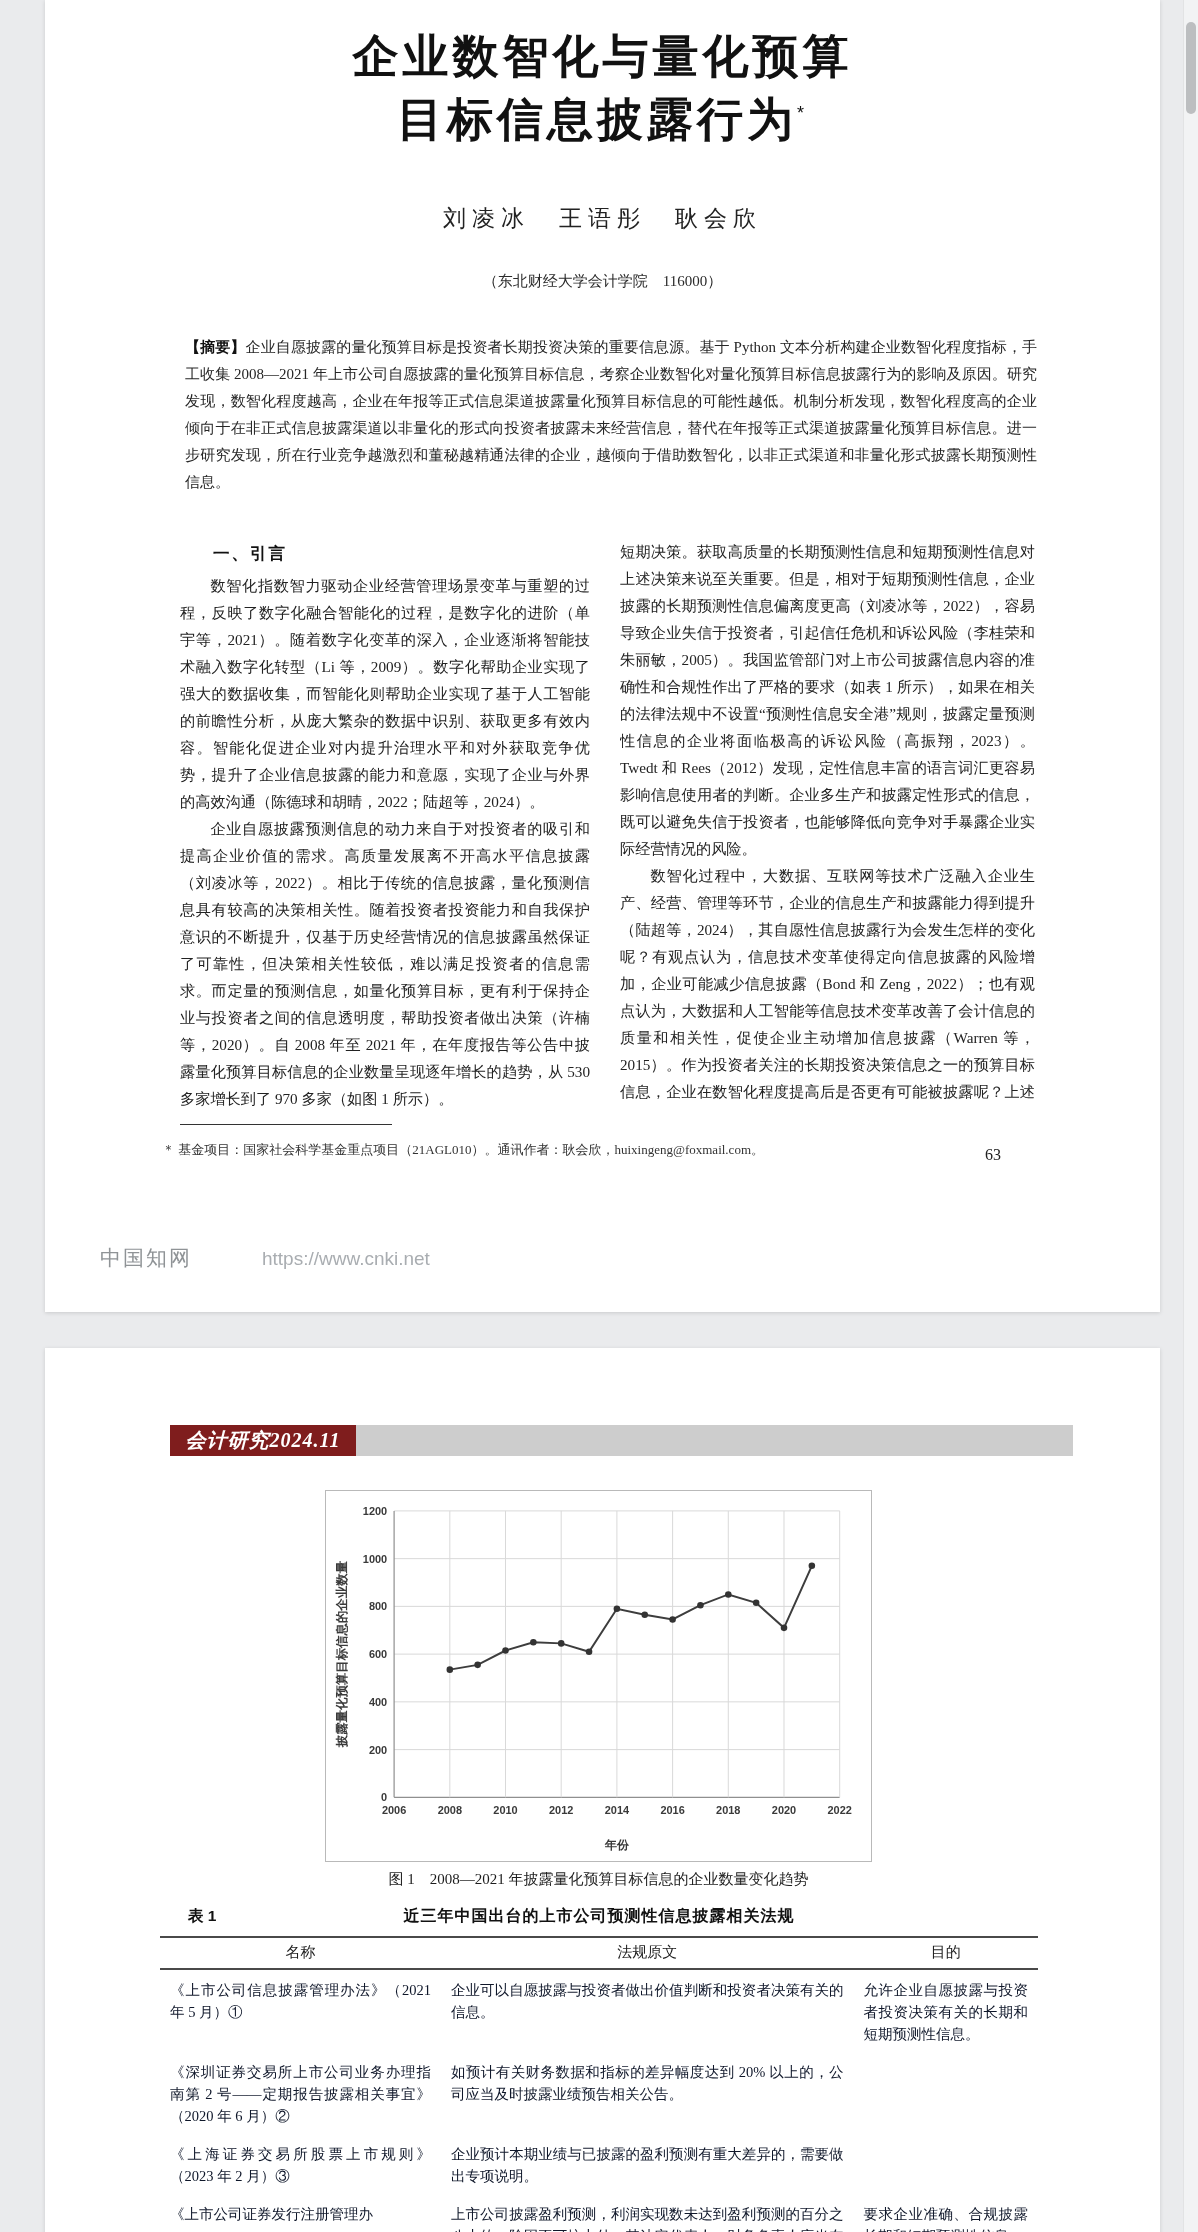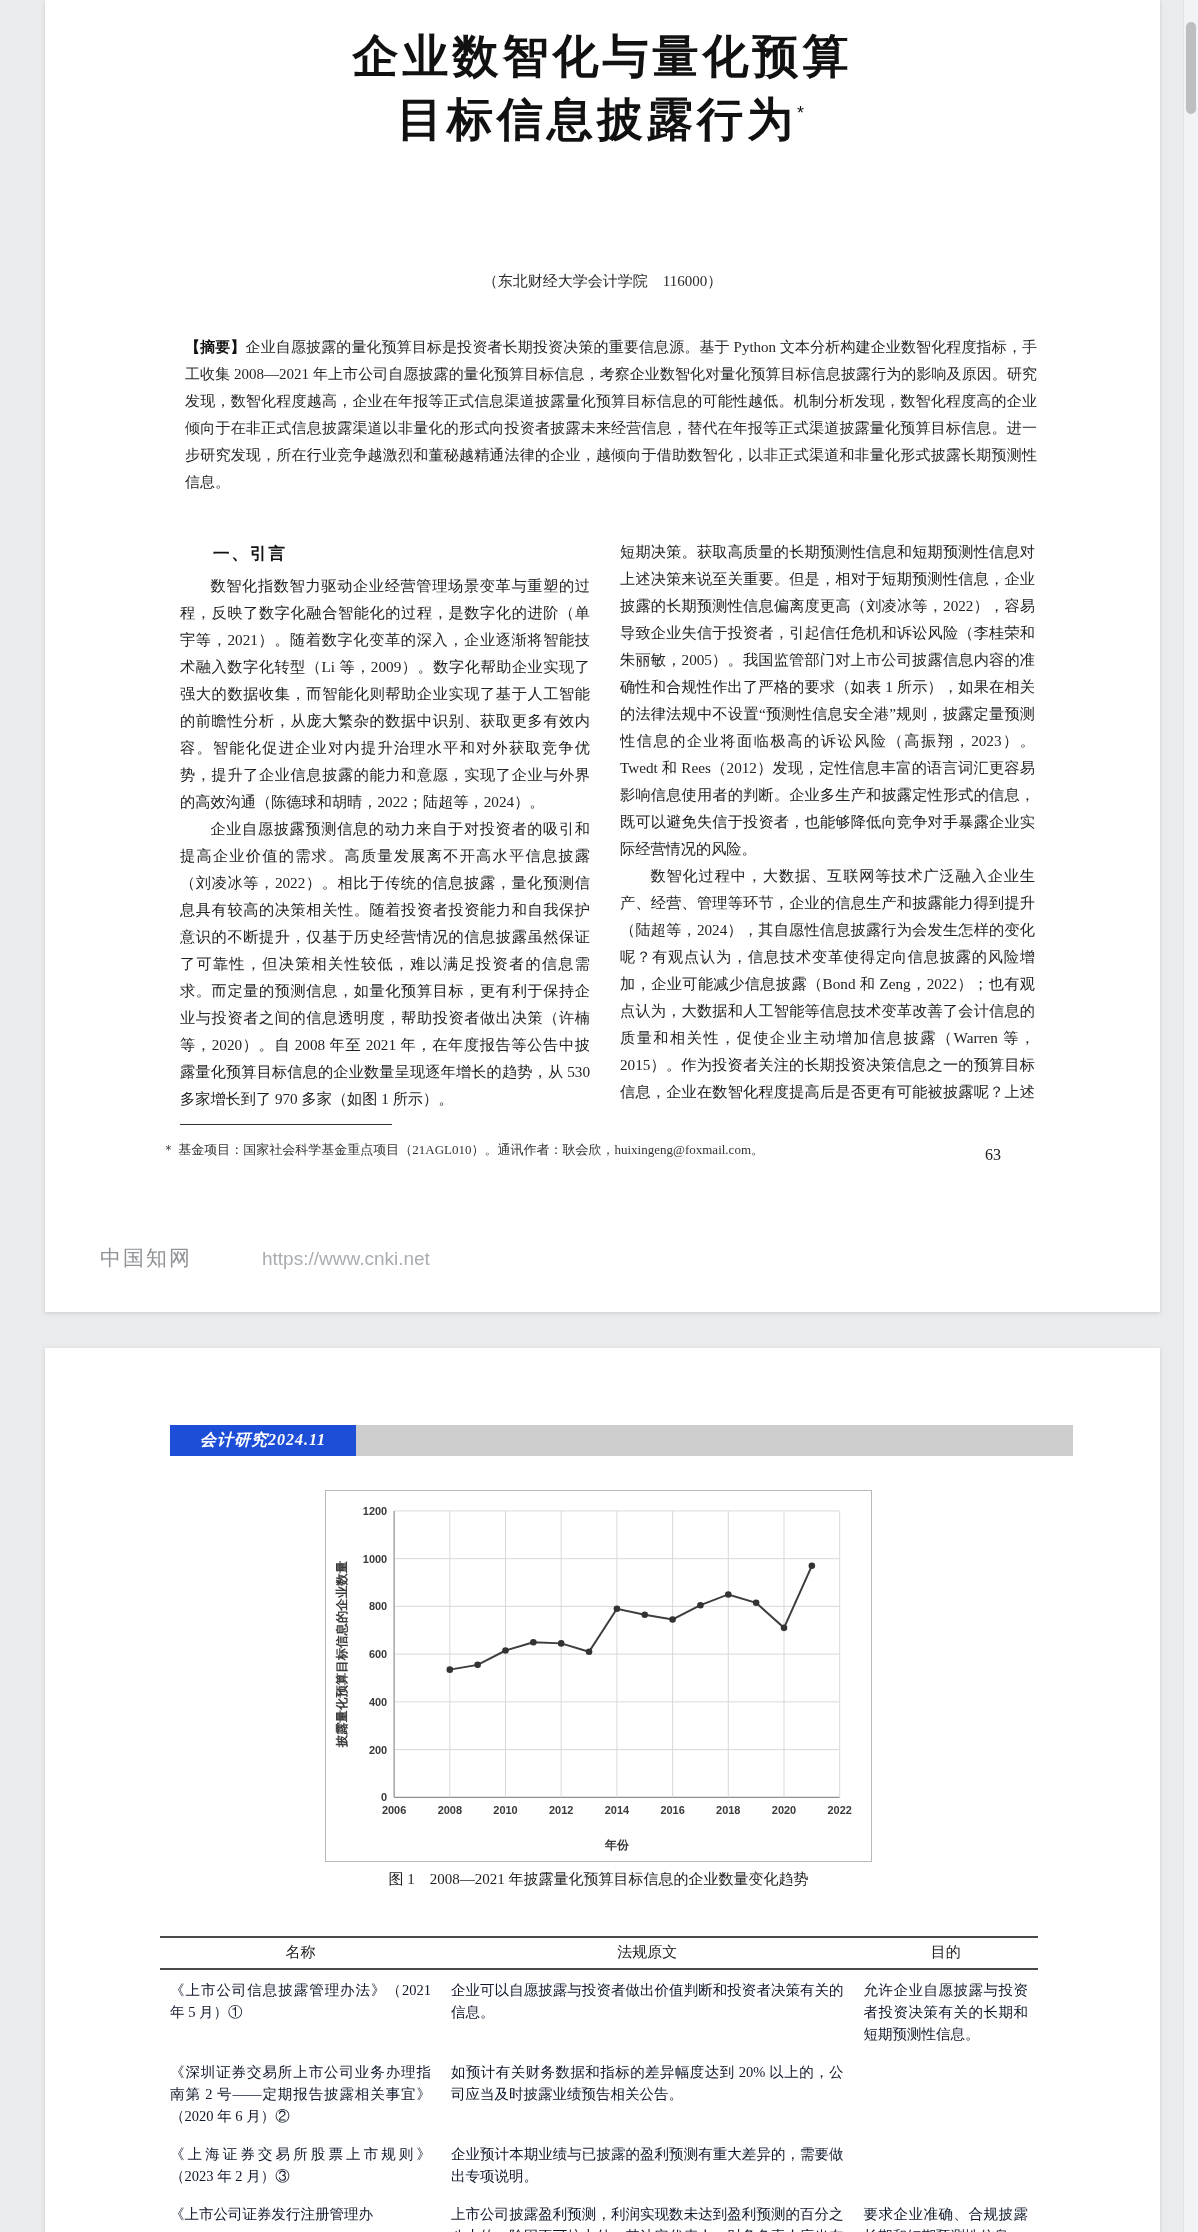--- a/index.html
+++ b/index.html
@@ -66,24 +66,24 @@
   }
   .viewer-footer {
     position:absolute; top:1244px; left:55px; display:flex; align-items:baseline; gap:46px;
   }
   .viewer-brand { font-family:"Liberation Sans","DejaVu Sans",sans-serif; font-size:21px; color:#8f9396; letter-spacing:2px; }
   .viewer-url { font-family:"Liberation Sans","DejaVu Sans",sans-serif; font-size:19px; color:#a9adb1;margin-left:24px; }
 
   
   .journal-banner { position:absolute; top:77px; left:125px; height:31px; display:flex; }
   .banner-black {
-    background:#1d4ed8; color:#ffffff; width:186px; height:31px;
+    background:#7f1d1d; color:#ffffff; width:186px; height:31px;
     display:flex; align-items:center; justify-content:center;
     font-family:"Liberation Serif","DejaVu Serif",serif;
-    font-style:italic; font-weight:bold; font-size:16px; letter-spacing:1px;
+    font-style:italic; font-weight:bold; font-size:20px; letter-spacing:1px;
   }
   .banner-gray { background:#cdcdcd; width:717px; height:31px; }
   .figure-box {
     position:absolute; top:142px; left:280px; width:547px; height:372px;
     border:1px solid #b9b9b9; background:#fff;
   }
   .figure-caption {
     position:absolute; top:522px; left:280px; width:547px; text-align:center;
     font-size:15px; color:#1d1d1d;
   }
@@ -125,20 +125,21 @@
 </head>
 <body>
 
 <div class="page-card" id="page1">
 
   <div class="paper-title" id="title-line1">企业数智化与量化预算</div>
   <div class="paper-title" id="title-line2">
     <span>目标信息披露行为</span><sup>*</sup>
   </div>
 
+  <div class="authors">刘凌冰　王语彤　耿会欣</div>
   <div class="affiliation">（东北财经大学会计学院　116000）</div>
 
   <div class="abstract-block">
     <p><span class="block-label">【摘要】</span><span>企业自愿披露的量化预算目标是投资者长期投资决策的重要信息源。基于 Python 文本分析构建企业数智化程度指标，手工收集 2008—2021 年上市公司自愿披露的量化预算目标信息，考察企业数智化对量化预算目标信息披露行为的影响及原因。研究发现，数智化程度越高，企业在年报等正式信息渠道披露量化预算目标信息的可能性越低。机制分析发现，数智化程度高的企业倾向于在非正式信息披露渠道以非量化的形式向投资者披露未来经营信息，替代在年报等正式渠道披露量化预算目标信息。进一步研究发现，所在行业竞争越激烈和董秘越精通法律的企业，越倾向于借助数智化，以非正式渠道和非量化形式披露长期预测性信息。</span></p>
   </div>
 
   <div class="col" id="col-left">
     <div class="section-heading">一、引言</div>
     <p class="indent">数智化指数智力驱动企业经营管理场景变革与重塑的过程，反映了数字化融合智能化的过程，是数字化的进阶（单宇等，2021）。随着数字化变革的深入，企业逐渐将智能技术融入数字化转型（Li 等，2009）。数字化帮助企业实现了强大的数据收集，而智能化则帮助企业实现了基于人工智能的前瞻性分析，从庞大繁杂的数据中识别、获取更多有效内容。智能化促进企业对内提升治理水平和对外获取竞争优势，提升了企业信息披露的能力和意愿，实现了企业与外界的高效沟通（陈德球和胡晴，2022；陆超等，2024）。</p>
     <p class="indent">企业自愿披露预测信息的动力来自于对投资者的吸引和提高企业价值的需求。高质量发展离不开高水平信息披露（刘凌冰等，2022）。相比于传统的信息披露，量化预测信息具有较高的决策相关性。随着投资者投资能力和自我保护意识的不断提升，仅基于历史经营情况的信息披露虽然保证了可靠性，但决策相关性较低，难以满足投资者的信息需求。而定量的预测信息，如量化预算目标，更有利于保持企业与投资者之间的信息透明度，帮助投资者做出决策（许楠等，2020）。自 2008 年至 2021 年，在年度报告等公告中披露量化预算目标信息的企业数量呈现逐年增长的趋势，从 530 多家增长到了 970 多家（如图 1 所示）。</p>
@@ -215,20 +216,24 @@
         <circle cx="348" cy="129.2" r="3.3" fill="#333"></circle>
         <circle cx="376" cy="114.8" r="3.3" fill="#333"></circle>
         <circle cx="404" cy="104" r="3.3" fill="#333"></circle>
         <circle cx="432" cy="112.4" r="3.3" fill="#333"></circle>
         <circle cx="460" cy="137.6" r="3.3" fill="#333"></circle>
         <circle cx="488" cy="75.2" r="3.3" fill="#333"></circle>
       </svg>
   </div>
   <div class="figure-caption">图 1　2008—2021 年披露量化预算目标信息的企业数量变化趋势</div>
 
+  <div class="table-title-row">
+    <span class="table-label">表 1</span>
+    <div class="table-title">近三年中国出台的上市公司预测性信息披露相关法规</div>
+  </div>
 
   <div class="reg-table-wrap">
     <table class="reg-table">
       <thead>
         <tr>
           <td class="c-name">名称</td>
           <td class="c-text">法规原文</td>
           <td class="c-purpose">目的</td>
         </tr>
       </thead>

